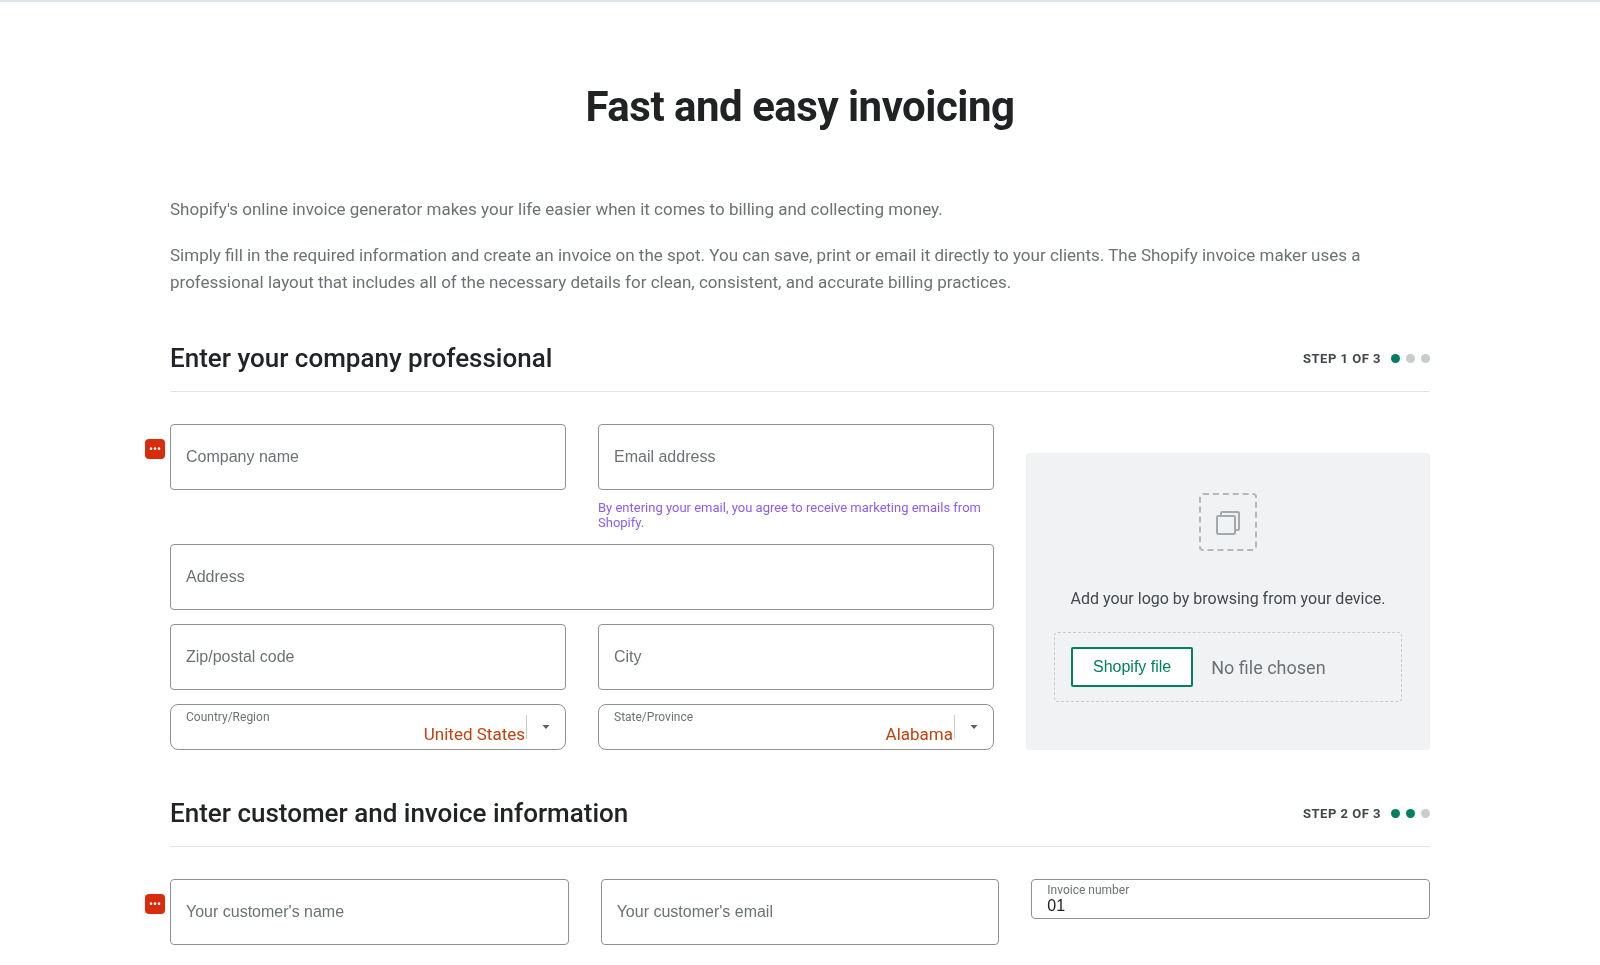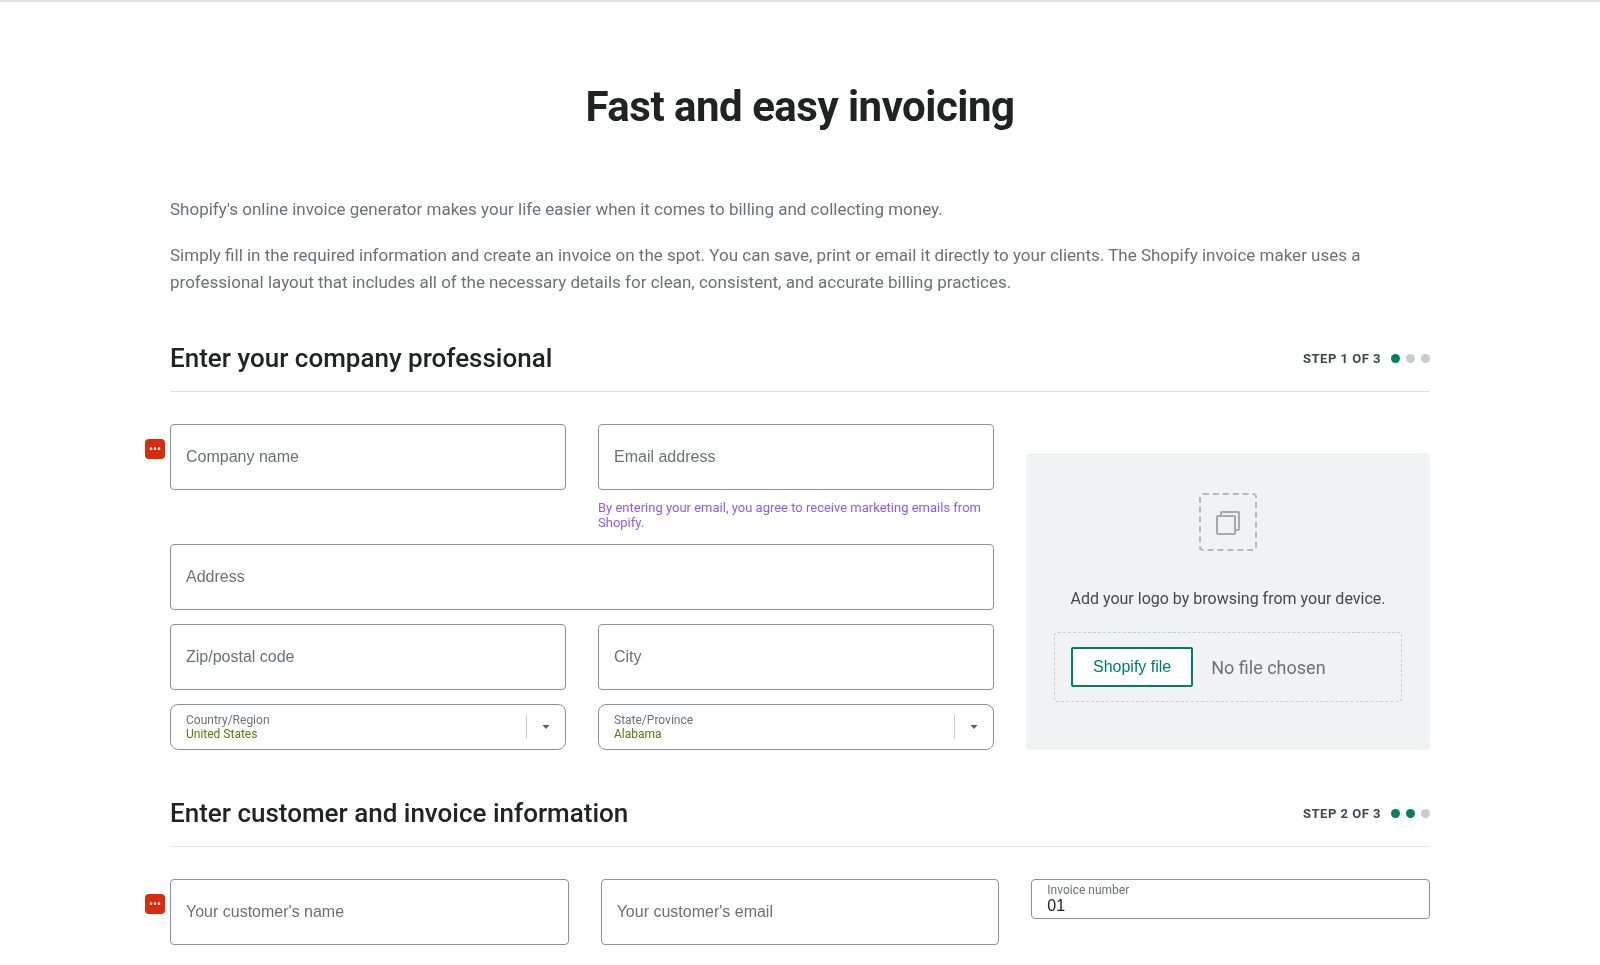--- a/index.html
+++ b/index.html
@@ -113,22 +113,23 @@
   flex-direction: column;
   justify-content: center;
   cursor: pointer;
 }
 .select-label {
   font-size: 12px;
   color: #6d7175;
   line-height: 1.2;
 }
 .select-value {
-  font-size: 12px;
-  color: #4d7c0f;
+  font-size: 17px;
+  color: #c2410c;
+  text-align: right;
 }
 .select-arrow {
   position: absolute;
   right: 12px;
   top: 50%;
   transform: translateY(-50%);
   border-left: 1px solid #c9cccf;
   padding-left: 12px;
   height: 24px;
   display: flex;

